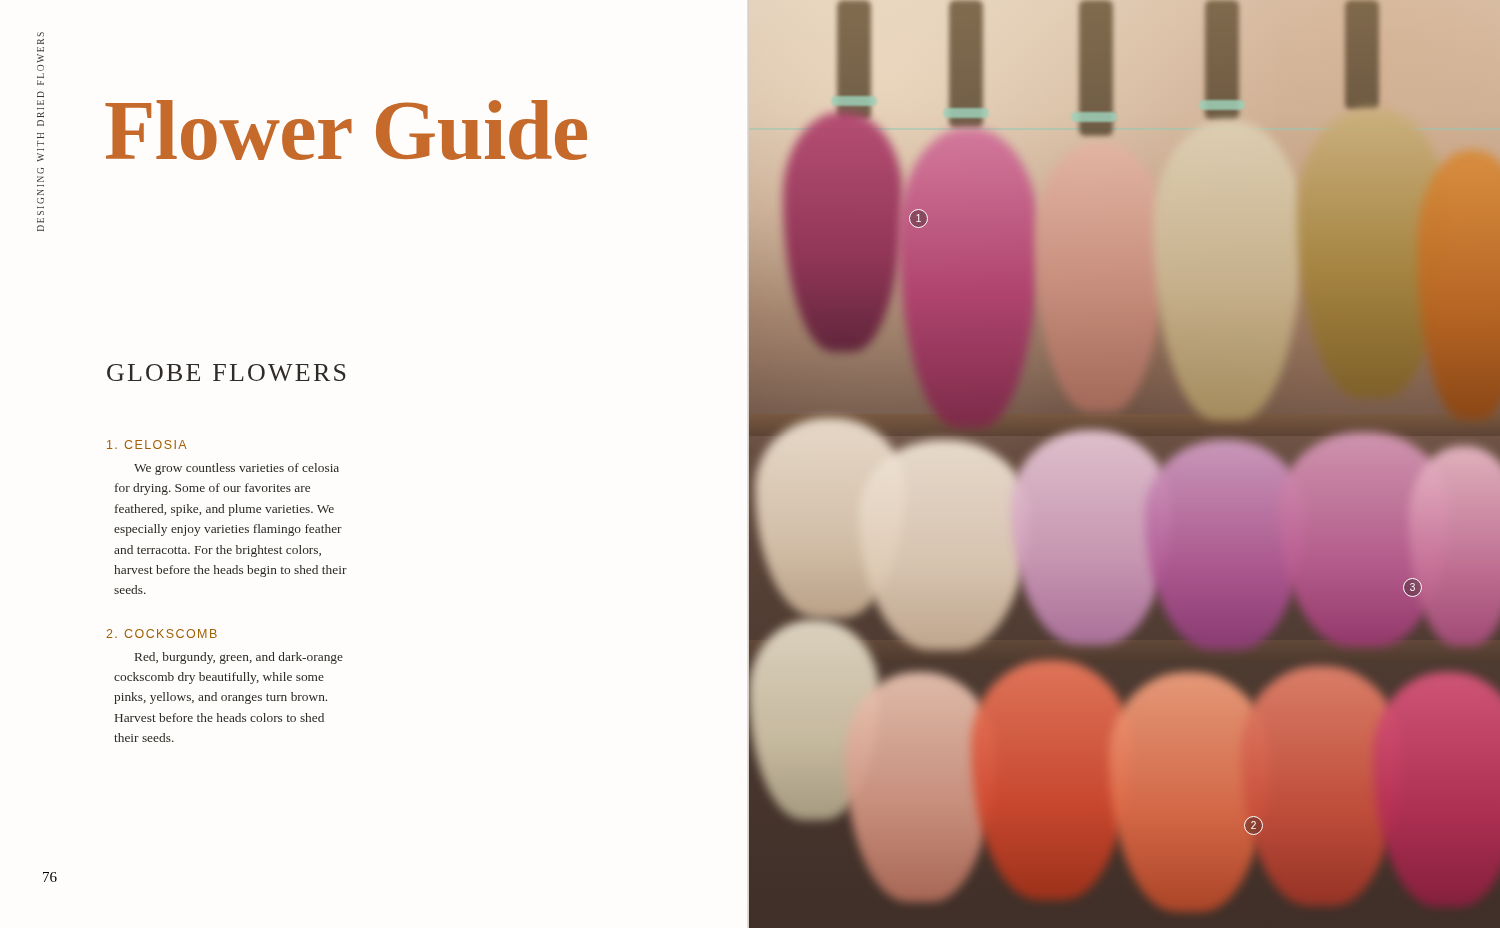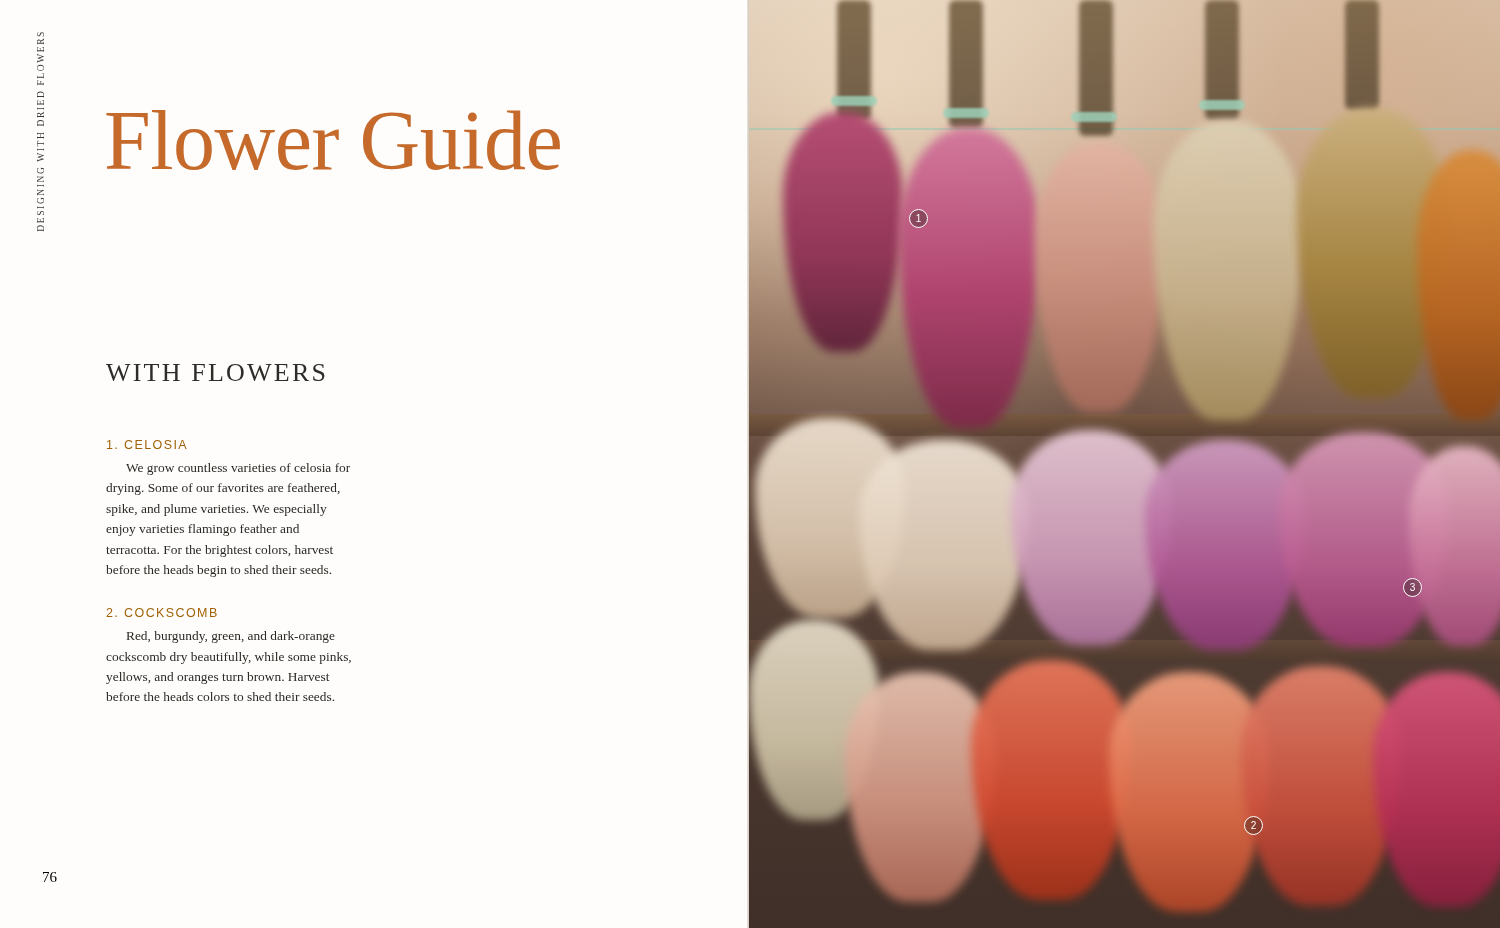--- a/index.html
+++ b/index.html
@@ -49,21 +49,21 @@
   .title-line {
     font-family: "Liberation Serif", serif;
     font-size: 84px;
     line-height: 0.92;
     color: #c56a2b;
     letter-spacing: -0.5px;
     font-weight: normal;
     margin: 0;
   }
   .title-line.second {
-    margin-top: 10px;
+    font-weight: bold;
   }
 
   .section-heading {
     position: absolute;
     left: 106px;
     top: 358px;
     font-family: "Liberation Serif", serif;
     font-size: 26px;
     letter-spacing: 2.2px;
     color: #2e2b28;
@@ -86,21 +86,21 @@
     font-size: 12.5px;
     letter-spacing: 1.4px;
     color: #a16207;
     margin: 0 0 6px 0;
   }
   .entry-body {
     font-family: "Liberation Serif", serif;
     font-size: 13.4px;
     line-height: 1.52;
     color: #2b2824;
-    margin: 0 0 26px 0;
+    margin: 0 0 26px 8px;
     text-indent: 20px;
   }
 
   .folio {
     position: absolute;
     left: 42px;
     bottom: 42px;
     font-family: "Liberation Serif", serif;
     font-size: 15px;
     color: #000000;
@@ -199,21 +199,21 @@
 <div class="page">
 
   <div class="left-page">
 
     <div class="running-head">DESIGNING WITH DRIED FLOWERS</div>
 
     <div class="title-block">
       <div class="title-line second">Flower Guide</div>
     </div>
 
-    <div class="section-heading">WITH FLOWERS</div>
+    <div class="section-heading">GLOBE FLOWERS</div>
 
     <div class="columns">
       <div class="col">
         <div class="entry-title">1. CELOSIA</div>
         <p class="entry-body">We grow countless varieties of celosia for drying. Some of our favorites are feathered, spike, and plume varieties. We especially enjoy varieties flamingo feather and terracotta. For the brightest colors, harvest before the heads begin to shed their seeds.</p>
 
         <div class="entry-title">2. COCKSCOMB</div>
         <p class="entry-body">Red, burgundy, green, and dark-orange cockscomb dry beautifully, while some pinks, yellows, and oranges turn brown. Harvest before the heads colors to shed their seeds.</p>
       </div>
 

